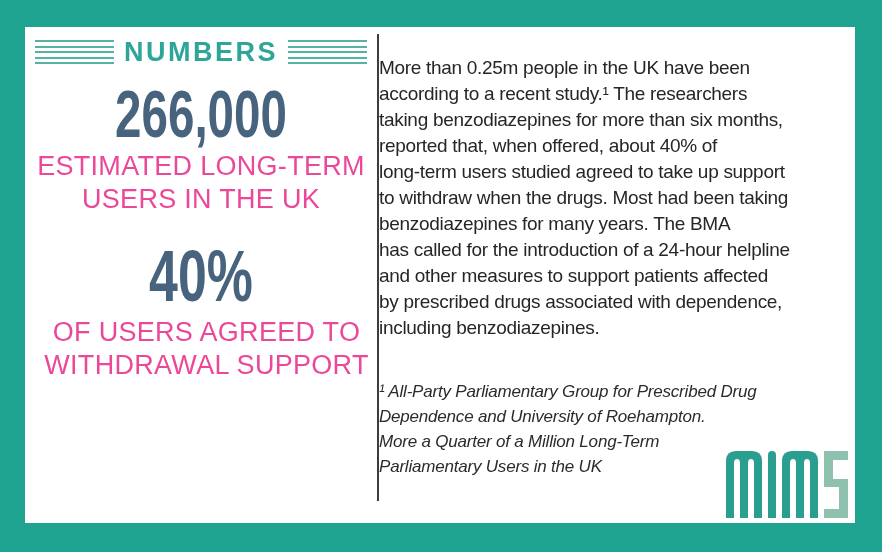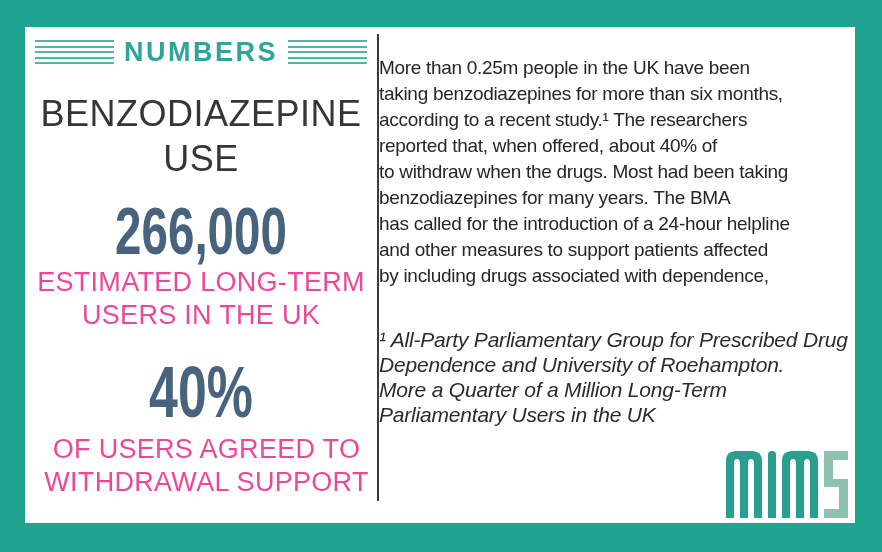--- a/index.html
+++ b/index.html
@@ -58,21 +58,21 @@
   
   .right-col {
     position:absolute; left:354px; top:0; right:0; bottom:0;
   }
   .para {
     margin-top:28px; font-size:19px; line-height:26px; color:#262626;
     letter-spacing:-0.3px;
   }
   .para div { white-space:nowrap; }
   .footnote {
-    margin-top:38px; font-style:italic; font-size:21px; line-height:25px;
+    margin-top:38px; font-style:italic; font-size:17px; line-height:25px;
     color:#2b2b2b; letter-spacing:-0.2px;
   }
   .footnote div { white-space:nowrap; }
   .fn-title { margin-right:150px; }
 
   .mims-logo {
     position:absolute; right:7px; bottom:5px; width:122px; height:70px;
     display:block;
   }
 </style>
@@ -82,24 +82,20 @@
 <div class="canvas">
   <div class="panel">
 
     <div class="left-col">
       <div class="numbers-header">
         <span class="line-stack"></span>
         <span class="numbers-title">NUMBERS</span>
         <span class="line-stack"></span>
       </div>
 
-      <div class="big-title">
-        <div>BENZODIAZEPINE</div>
-        <div>USE</div>
-      </div>
 
       <div class="stat stat1">
         <div class="stat-value">266,000</div>
         <div class="stat-caption">
           <div>ESTIMATED LONG-TERM</div>
           <div>USERS IN THE UK</div>
         </div>
       </div>
 
       <div class="stat stat2">
@@ -109,28 +105,30 @@
           <div>WITHDRAWAL SUPPORT</div>
         </div>
       </div>
     </div>
 
     <div class="divider"></div>
 
     <div class="right-col">
       <div class="para">
         <div>More than 0.25m people in the UK have been</div>
+        <div>according to a recent study.¹ The researchers</div>
         <div>taking benzodiazepines for more than six months,</div>
-        <div>according to a recent study.¹ The researchers</div>
         <div>reported that, when offered, about 40% of</div>
+        <div>long-term users studied agreed to take up support</div>
         <div>to withdraw when the drugs. Most had been taking</div>
         <div>benzodiazepines for many years. The BMA</div>
         <div>has called for the introduction of a 24-hour helpline</div>
         <div>and other measures to support patients affected</div>
-        <div>by including drugs associated with dependence,</div>
+        <div>by prescribed drugs associated with dependence,</div>
+        <div>including benzodiazepines.</div>
       </div>
 
       <div class="footnote">
         <div class="fn-source">
           <div>¹ All-Party Parliamentary Group for Prescribed Drug</div>
           <div>Dependence and University of Roehampton.</div>
         </div>
         <div class="fn-title">
           <div>More a Quarter of a Million Long-Term</div>
           <div>Parliamentary Users in the UK</div>

